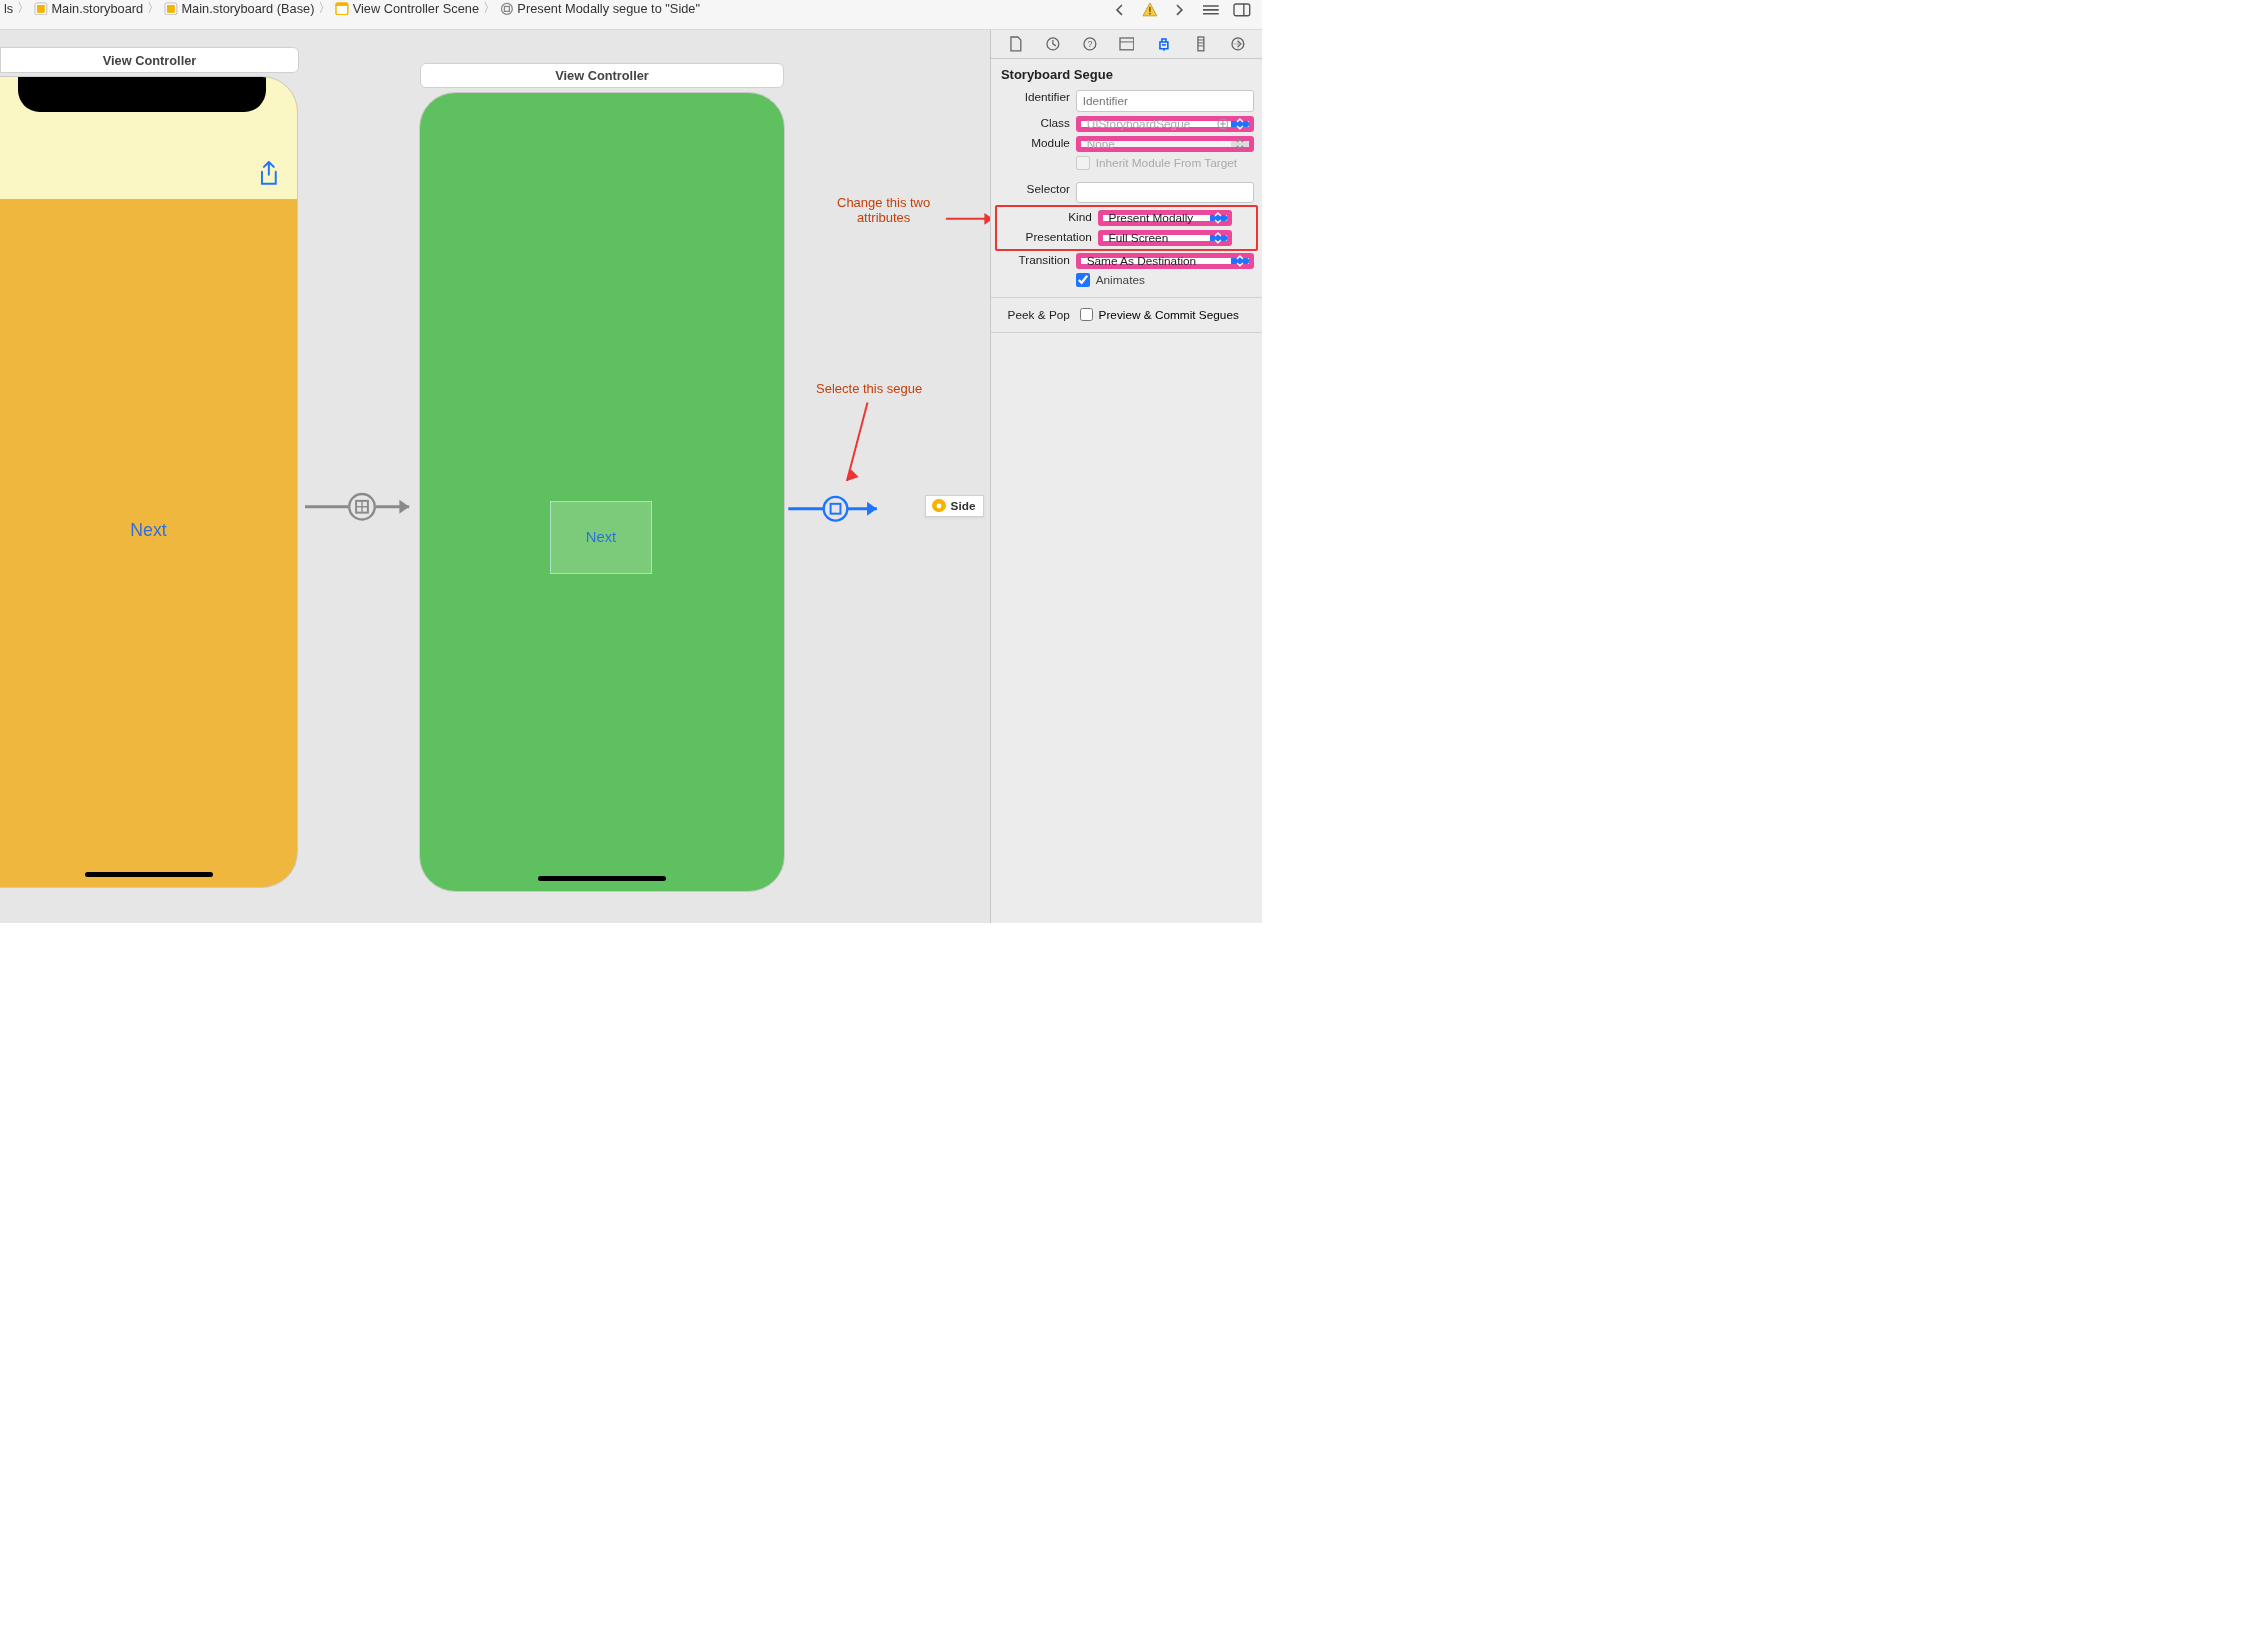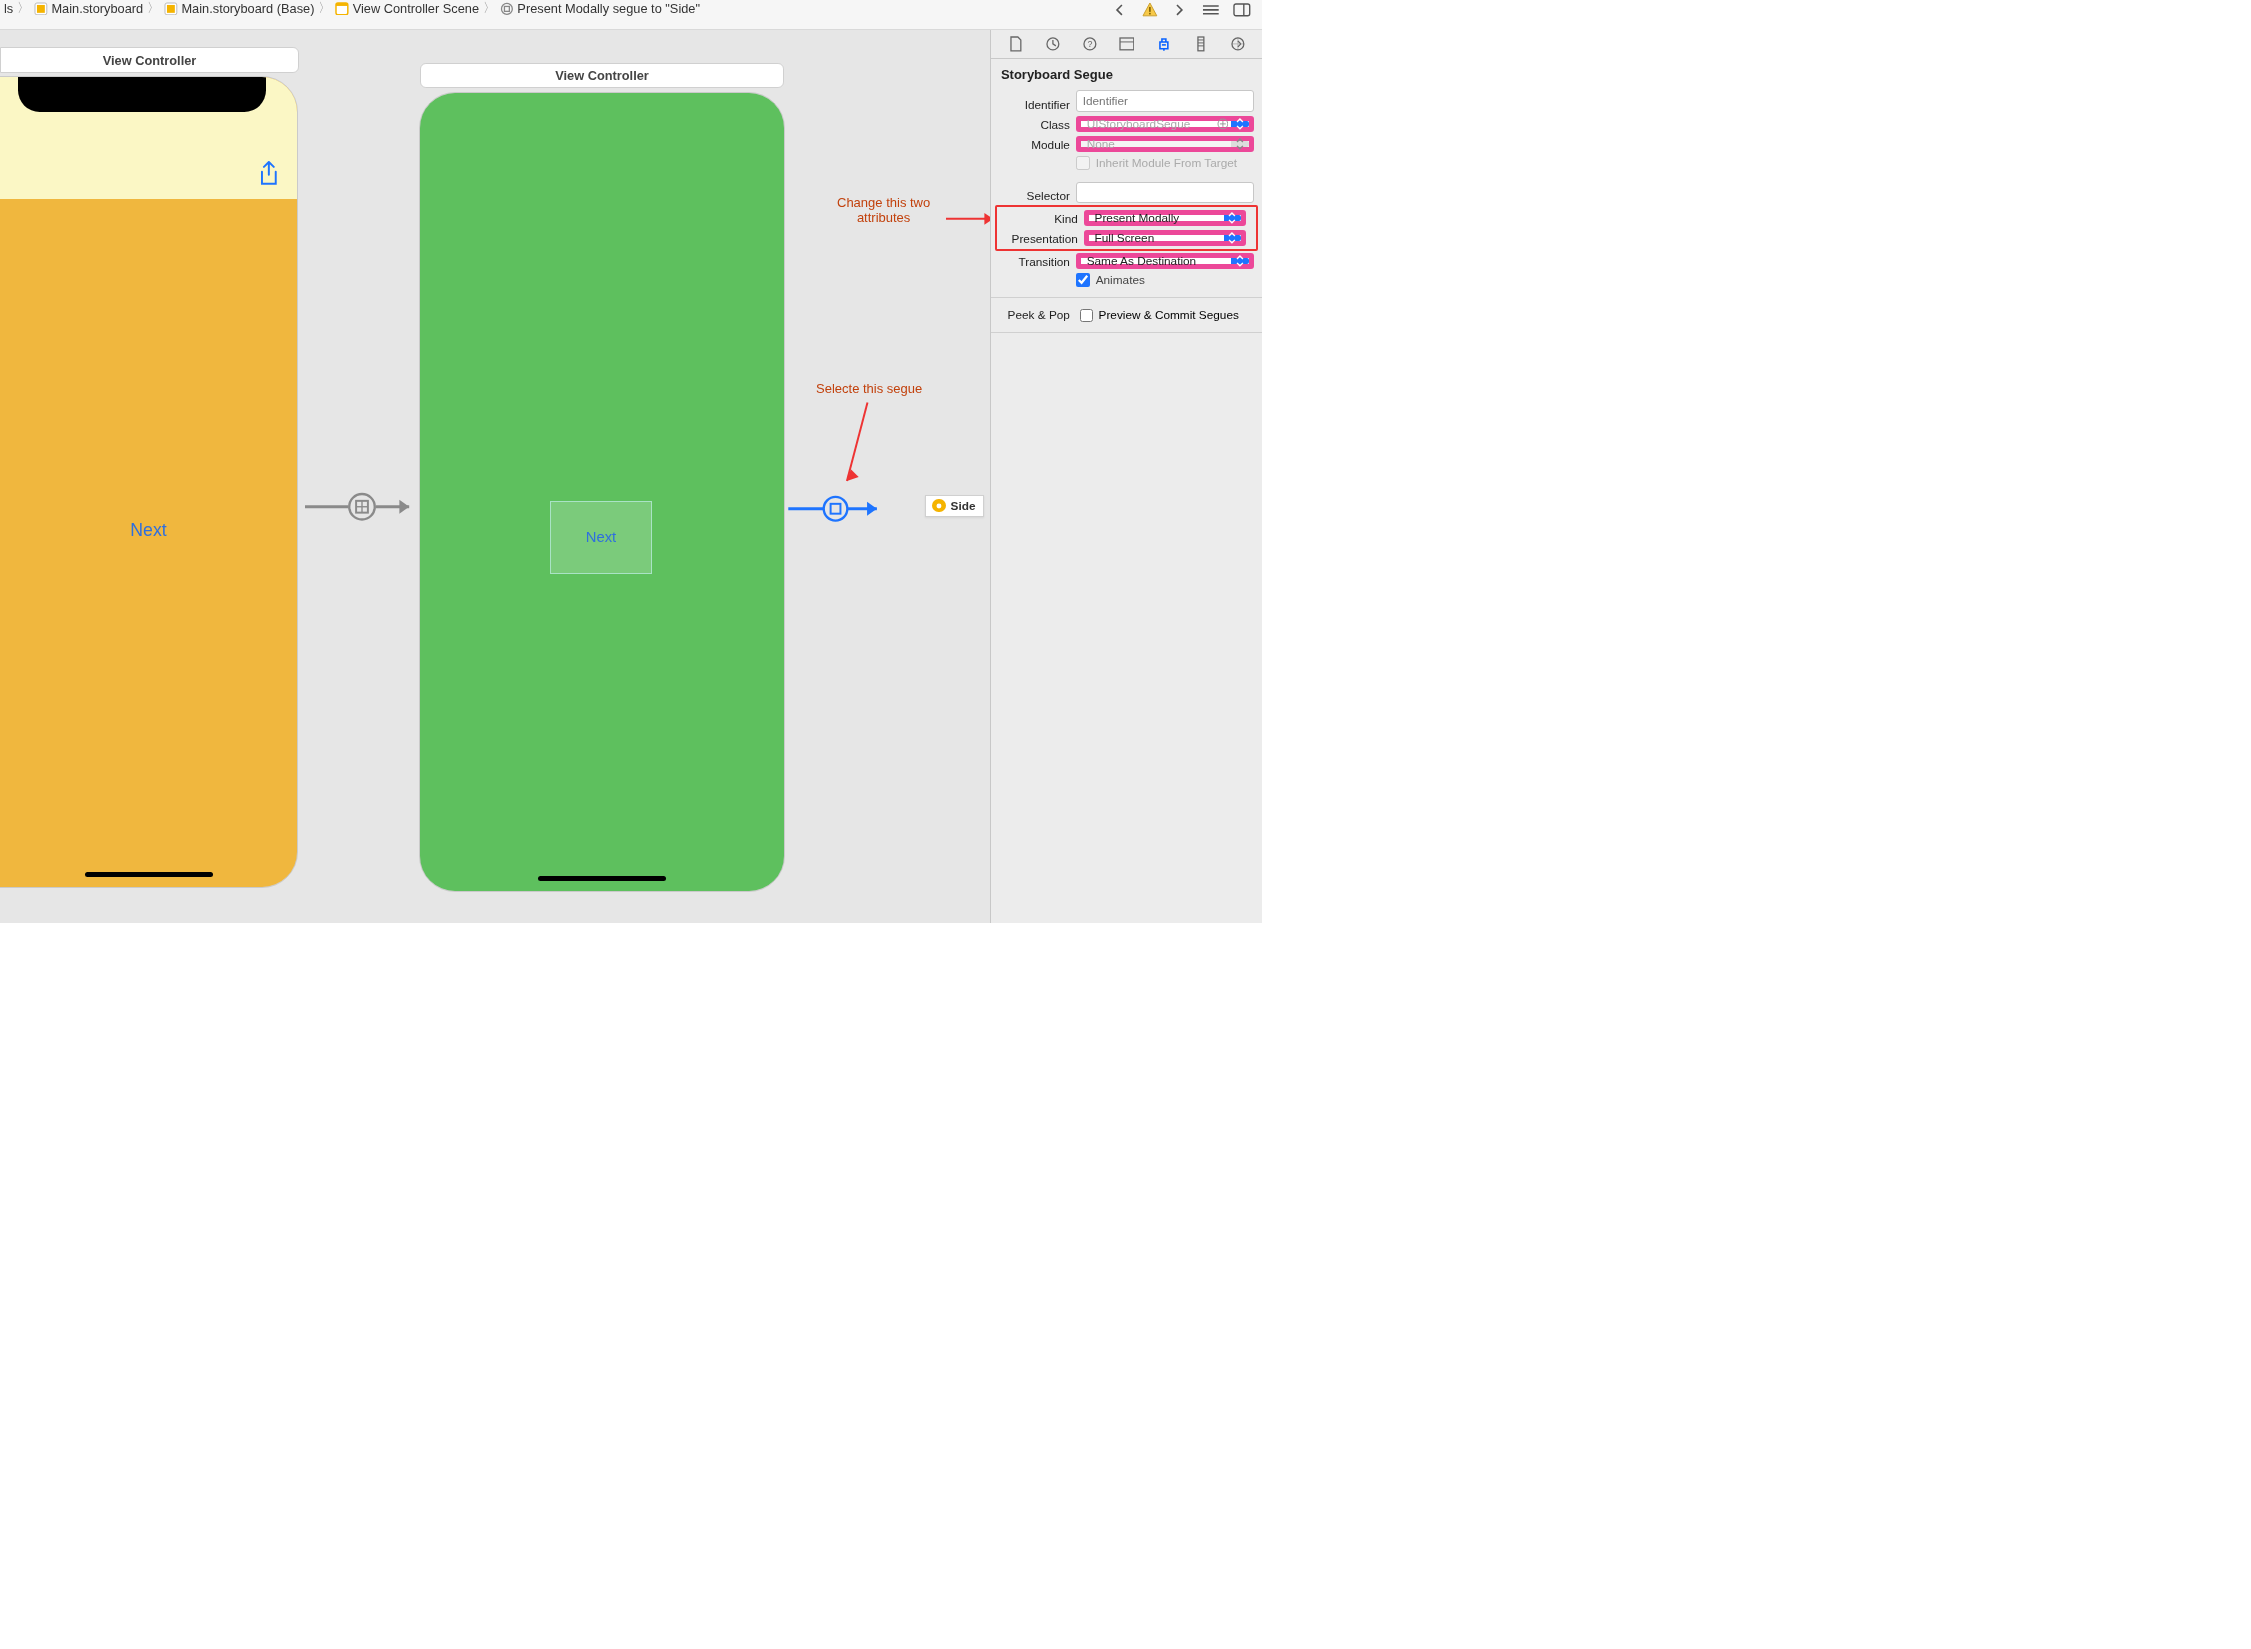--- a/index.html
+++ b/index.html
@@ -52,32 +52,32 @@
   #ann1 { left:837px; top:165px; text-align:center; }
   #ann2 { left:816px; top:351px; }
   #ann1-line { position:absolute; left:946px; top:175px; }
   #ann2-arrow { position:absolute; left:843px; top:372px; }
 
   
   .insp-tabs { height: 29.6px; border-bottom: 1px solid #c8c8c8; display:flex; align-items:center; justify-content:space-around; padding:0 5.9px; }
   .insp-tabs .itab { width:19.7px; height:19.7px; display:flex; align-items:center; justify-content:center; cursor:pointer; color:#555; }
   .insp-tabs .itab.active { color:#0a63ff; }
   .insp-section-title { font-weight:700; font-size:13px; padding:7.9px 9.9px 5.9px; color:#222; }
-  .field-row { display:flex; align-items:flex-end; padding:2px 7.9px; gap:5.9px; font-size:11.8px; }
+  .field-row { display:flex; align-items:flex-start; padding:2px 7.9px; gap:5.9px; font-size:11.8px; }
   .field-row .lbl { width:71px; text-align:right; color:#222; }
   .field-row input[type=text] { flex:1; height:21.7px; border:1px solid #c7c7c7; border-radius:3px; padding:0 5.9px; background:#fff; font-size:11.8px; }
   .combo { flex:1; height:16px; border:5px solid #ec4899; border-radius:3px; background:#fff; display:flex; align-items:center; position:relative; }
   .combo .combo-label { flex:1; padding:0 5.9px; font-size:11.8px; color:#222; }
   .combo .combo-label.dimmed { color:#aaa; }
   .combo .combo-caret { width:17.7px; height:100%; background:#1e74ff; border-top-right-radius:2px; border-bottom-right-radius:2px; display:flex; align-items:center; justify-content:center; }
   .combo .combo-plus { width:17.7px; height:100%; display:flex; align-items:center; justify-content:center; color:#888; }
   .check-row { display:flex; align-items:center; padding:2px 7.9px 2px 85px; gap:5.9px; font-size:11.8px; color:#444; }
   .check-row input { width:13.8px; height:13.8px; accent-color:#1e74ff; }
   .hr { height:1px; background:#d0d0d0; margin:7.9px 0; }
-  .red-frame { border:2.5px solid #e33; border-radius:2px; margin:0 3.9px; padding:1px 2px; }
+  .red-frame { border:2.5px solid #e33; border-radius:2px; margin:0 3.9px; padding:1px 16px; }
   .peek-label { font-size:11.8px; color:#222; width:71px; text-align:right; }
 
   svg { display:block; }
 </style>
 </head>
 <body>
 
 <div class="top-toolbar">
   <div class="breadcrumb">
     <span>ls</span>

